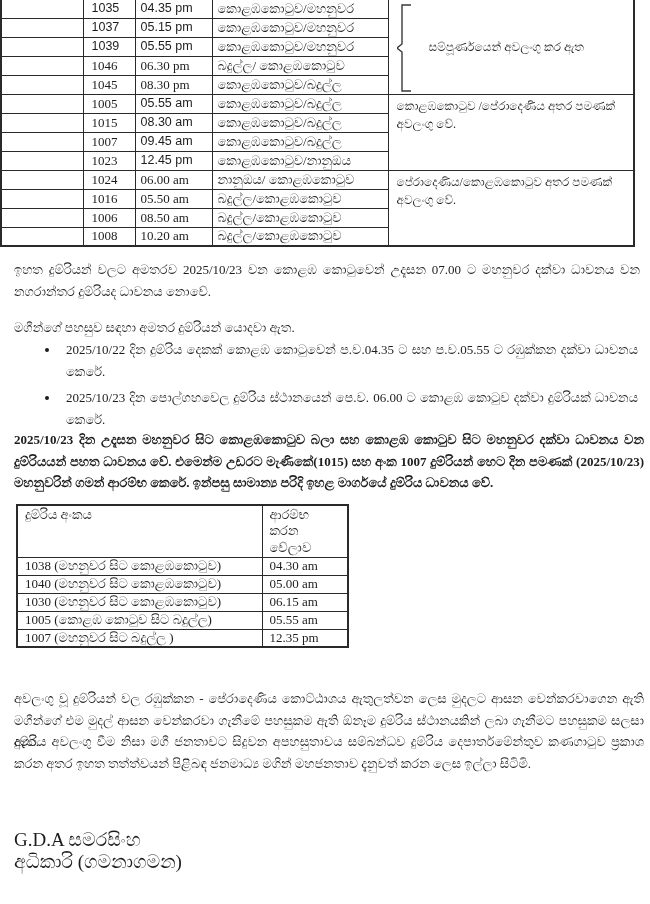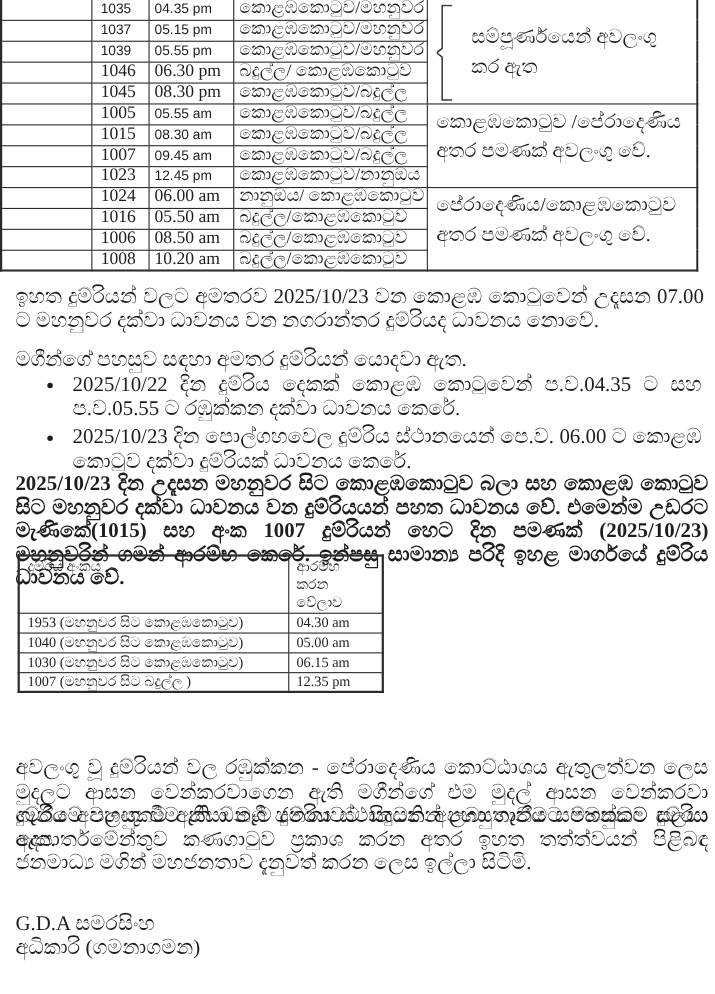--- a/index.html
+++ b/index.html
@@ -21,44 +21,44 @@
   table.t1 {
     border-collapse: collapse;
     table-layout: fixed;
     width: 633px;
     margin-top: -2px;
     border: 2px solid #2a2a2a;
   }
   table.t1 td {
     border: 1px solid #2a2a2a;
     height: 19px;
-    font-size: 16px;
+    font-size: 13px;
     line-height: 1.05;
     padding: 0 5px;
     overflow: hidden;
     white-space: nowrap;
     vertical-align: middle;
   }
   table.t1 td.empty { border-right: 1px solid #2a2a2a; }
   table.t1 td.num { padding-left: 8px; }
   table.t1 td.sansish { font-family: "Liberation Sans", "DejaVu Sans", sans-serif; font-size: 12.5px; }
   table.t1 td.note {
     white-space: normal;
-    font-size: 18px;
+    font-size: 12px;
     line-height: 1.5;
     padding: 2px 6px 2px 8px;
     vertical-align: top;
     position: relative;
   }
   table.t1 td.note.g1 { vertical-align: middle; padding-left: 40px; }
   .bracket { position: absolute; left: 8px; top: 4px; }
 
   
   .para {
-    font-size: 19px;
+    font-size: 13px;
     line-height: 21.5px;
     text-align: justify;
   }
   .bullets { list-style: disc; }
   .bullets li { margin-bottom: 5px; padding-left: 6px; }
 
   
   table.t2 {
     border-collapse: collapse;
     table-layout: fixed;
@@ -205,30 +205,34 @@
       <col style="width:86px">
     </colgroup>
   <thead>
     <tr>
       <th>දුම්රිය අංකය</th>
       <th>ආරම්භ කරන වේලාව</th>
     </tr>
   </thead>
   <tbody>
     <tr>
-      <td>1953 (මහනුවර සිට කොළඹකොටුව)</td>
+      <td>1038 (මහනුවර සිට කොළඹකොටුව)</td>
       <td>04.30 am</td>
     </tr>
     <tr>
       <td>1040 (මහනුවර සිට කොළඹකොටුව)</td>
       <td>05.00 am</td>
     </tr>
     <tr>
       <td>1030 (මහනුවර සිට කොළඹකොටුව)</td>
       <td>06.15 am</td>
+    </tr>
+    <tr>
+      <td>1005 (කොළඹ කොටුව සිට බදුල්ල)</td>
+      <td>05.55 am</td>
     </tr>
     <tr>
       <td>1007 (මහනුවර  සිට බදුල්ල )</td>
       <td>12.35 pm</td>
     </tr>
   </tbody>
 </table>
 
 <div class="abs para" style="top:656px; left:14px; width:630px;margin-top:32px;">අවලංගු වූ දුම්රියන් වල රඹුක්කන - පේරාදෙණිය කොට්ඨාශය ඇතුලත්වන ලෙස මුදලට ආසන වෙන්කරවාගෙන ඇති මගීන්ගේ එම මුදල් ආසන වෙන්කරවා ගැනීමේ පහසුකම ඇති ඕනෑම දුම්රිය ස්ථානයකින් ලබා ගැනීමට පහසුකම සලසා ඇත.</div>
 

